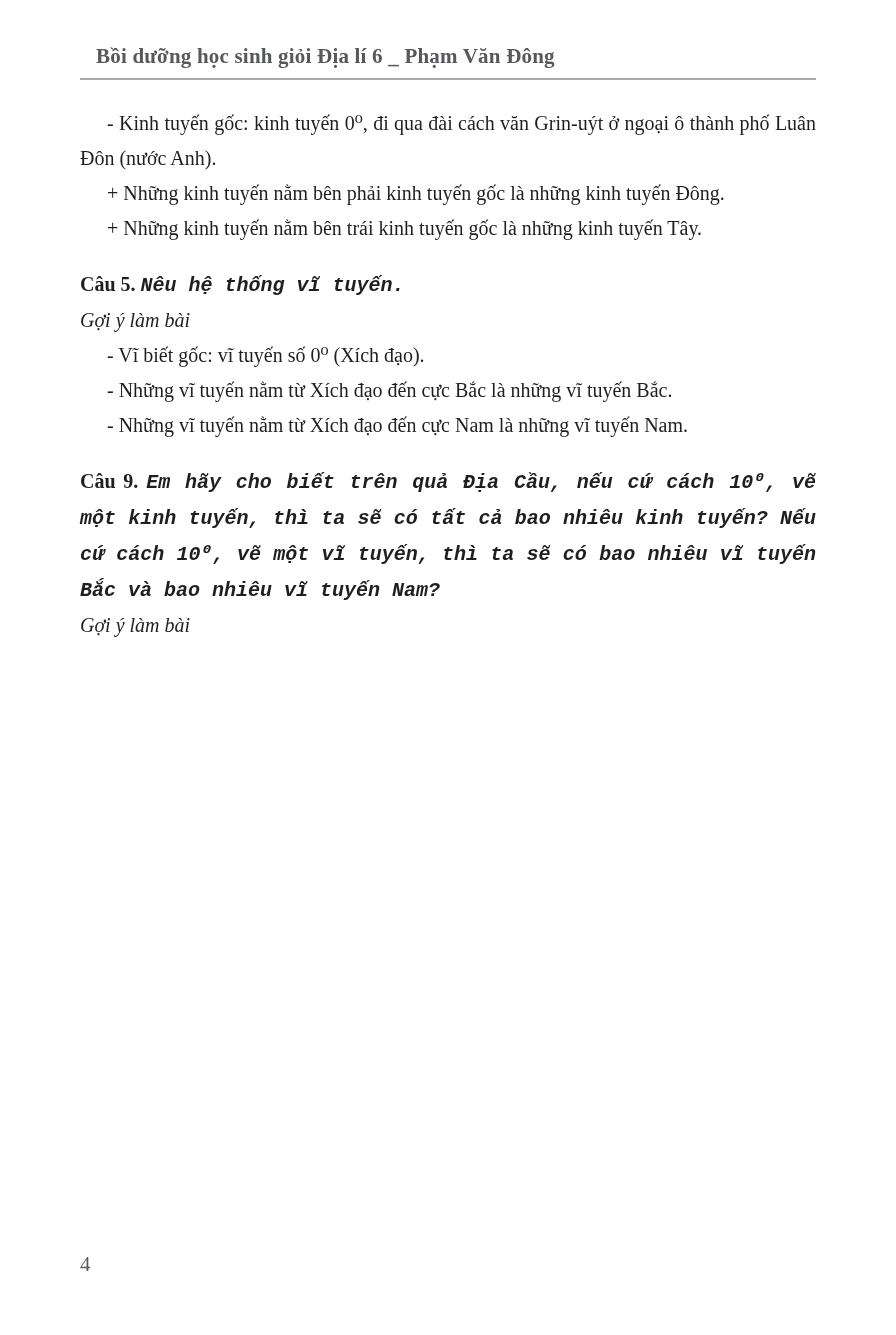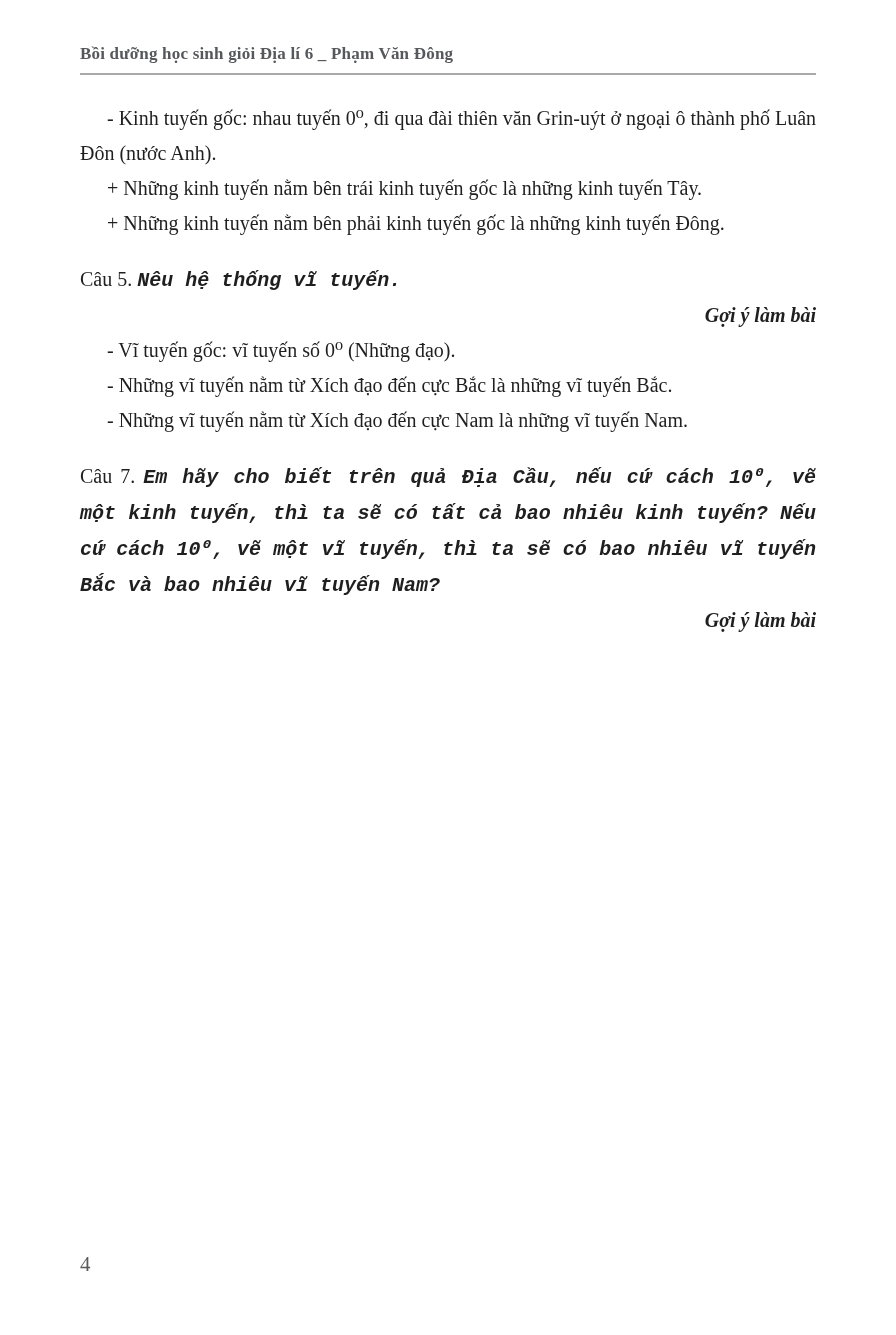--- a/index.html
+++ b/index.html
@@ -18,50 +18,51 @@
     flex-direction: column;
     overflow: hidden;
   }
   .doc-header {
     border-bottom: 2px solid #a9a9a9;
     padding-bottom: 9px;
     margin-bottom: 26px;
   }
   .header-title {
     font-weight: bold;
-    font-size: 17px;
+    font-size: 21px;
     color: #57585b;
     letter-spacing: 0.2px;
+    margin-left: 16px;
   }
   .doc-body {
     font-size: 20px;
     line-height: 35px;
   }
   .para {
     text-align: justify;
   }
   .indent {
     text-indent: 27px;
   }
   .cau-heading {
     margin-top: 21px;
     text-align: justify;
   }
   .cau-label {
-    font-weight: normal;
+    font-weight: bold;
     font-style: normal;
   }
   .cau-question {
     font-weight: bold;
     font-style: italic;
     font-family: Liberation Mono, monospace;
   }
   .goi-y {
-    text-align: right;
-    font-weight: bold;
+    text-align: left;
+    font-weight: normal;
     font-style: italic;
   }
   .footer {
     margin-top: auto;
   }
   .page-number {
     font-size: 21px;
     color: #5a5a5a;
   }
 </style>
@@ -69,44 +70,44 @@
 <body>
 
 <div class="page">
 
   <header class="doc-header">
     <div class="header-title">Bồi dưỡng học sinh giỏi Địa lí 6 _ Phạm Văn Đông</div>
   </header>
 
   <main class="doc-body">
 
-    <p class="para indent">- Kinh tuyến gốc: nhau tuyến 0⁰, đi qua đài thiên văn Grin-uýt ở ngoại ô thành phố Luân Đôn (nước Anh).</p>
+    <p class="para indent">- Kinh tuyến gốc: kinh tuyến 0⁰, đi qua đài cách văn Grin-uýt ở ngoại ô thành phố Luân Đôn (nước Anh).</p>
+
+    <p class="para indent">+ Những kinh tuyến nằm bên phải kinh tuyến gốc là những kinh tuyến Đông.</p>
 
     <p class="para indent">+ Những kinh tuyến nằm bên trái kinh tuyến gốc là những kinh tuyến Tây.</p>
-
-    <p class="para indent">+ Những kinh tuyến nằm bên phải kinh tuyến gốc là những kinh tuyến Đông.</p>
 
 
     <p class="cau-heading">
       <span class="cau-label">Câu 5.</span>
       <span class="cau-question">Nêu hệ thống vĩ tuyến.</span>
     </p>
 
     <p class="goi-y">Gợi ý làm bài</p>
 
 
 
-    <p class="para indent">- Vĩ tuyến gốc: vĩ tuyến số 0⁰ (Những đạo).</p>
+    <p class="para indent">- Vĩ biết gốc: vĩ tuyến số 0⁰ (Xích đạo).</p>
 
     <p class="para indent">- Những vĩ tuyến nằm từ Xích đạo đến cực Bắc là những vĩ tuyến Bắc.</p>
 
     <p class="para indent">- Những vĩ tuyến nằm từ Xích đạo đến cực Nam là những vĩ tuyến Nam.</p>
 
     <p class="cau-heading">
-      <span class="cau-label">Câu 7.</span>
+      <span class="cau-label">Câu 9.</span>
       <span class="cau-question">Em hãy cho biết trên quả Địa Cầu, nếu cứ cách 10⁰, vẽ một kinh tuyến, thì ta sẽ có tất cả bao nhiêu kinh tuyến? Nếu cứ cách 10⁰, vẽ một vĩ tuyến, thì ta sẽ có bao nhiêu vĩ tuyến Bắc và bao nhiêu vĩ tuyến Nam?</span>
     </p>
 
     <p class="goi-y">Gợi ý làm bài</p>
 
 
 
   </main>
 
   <footer class="footer">

